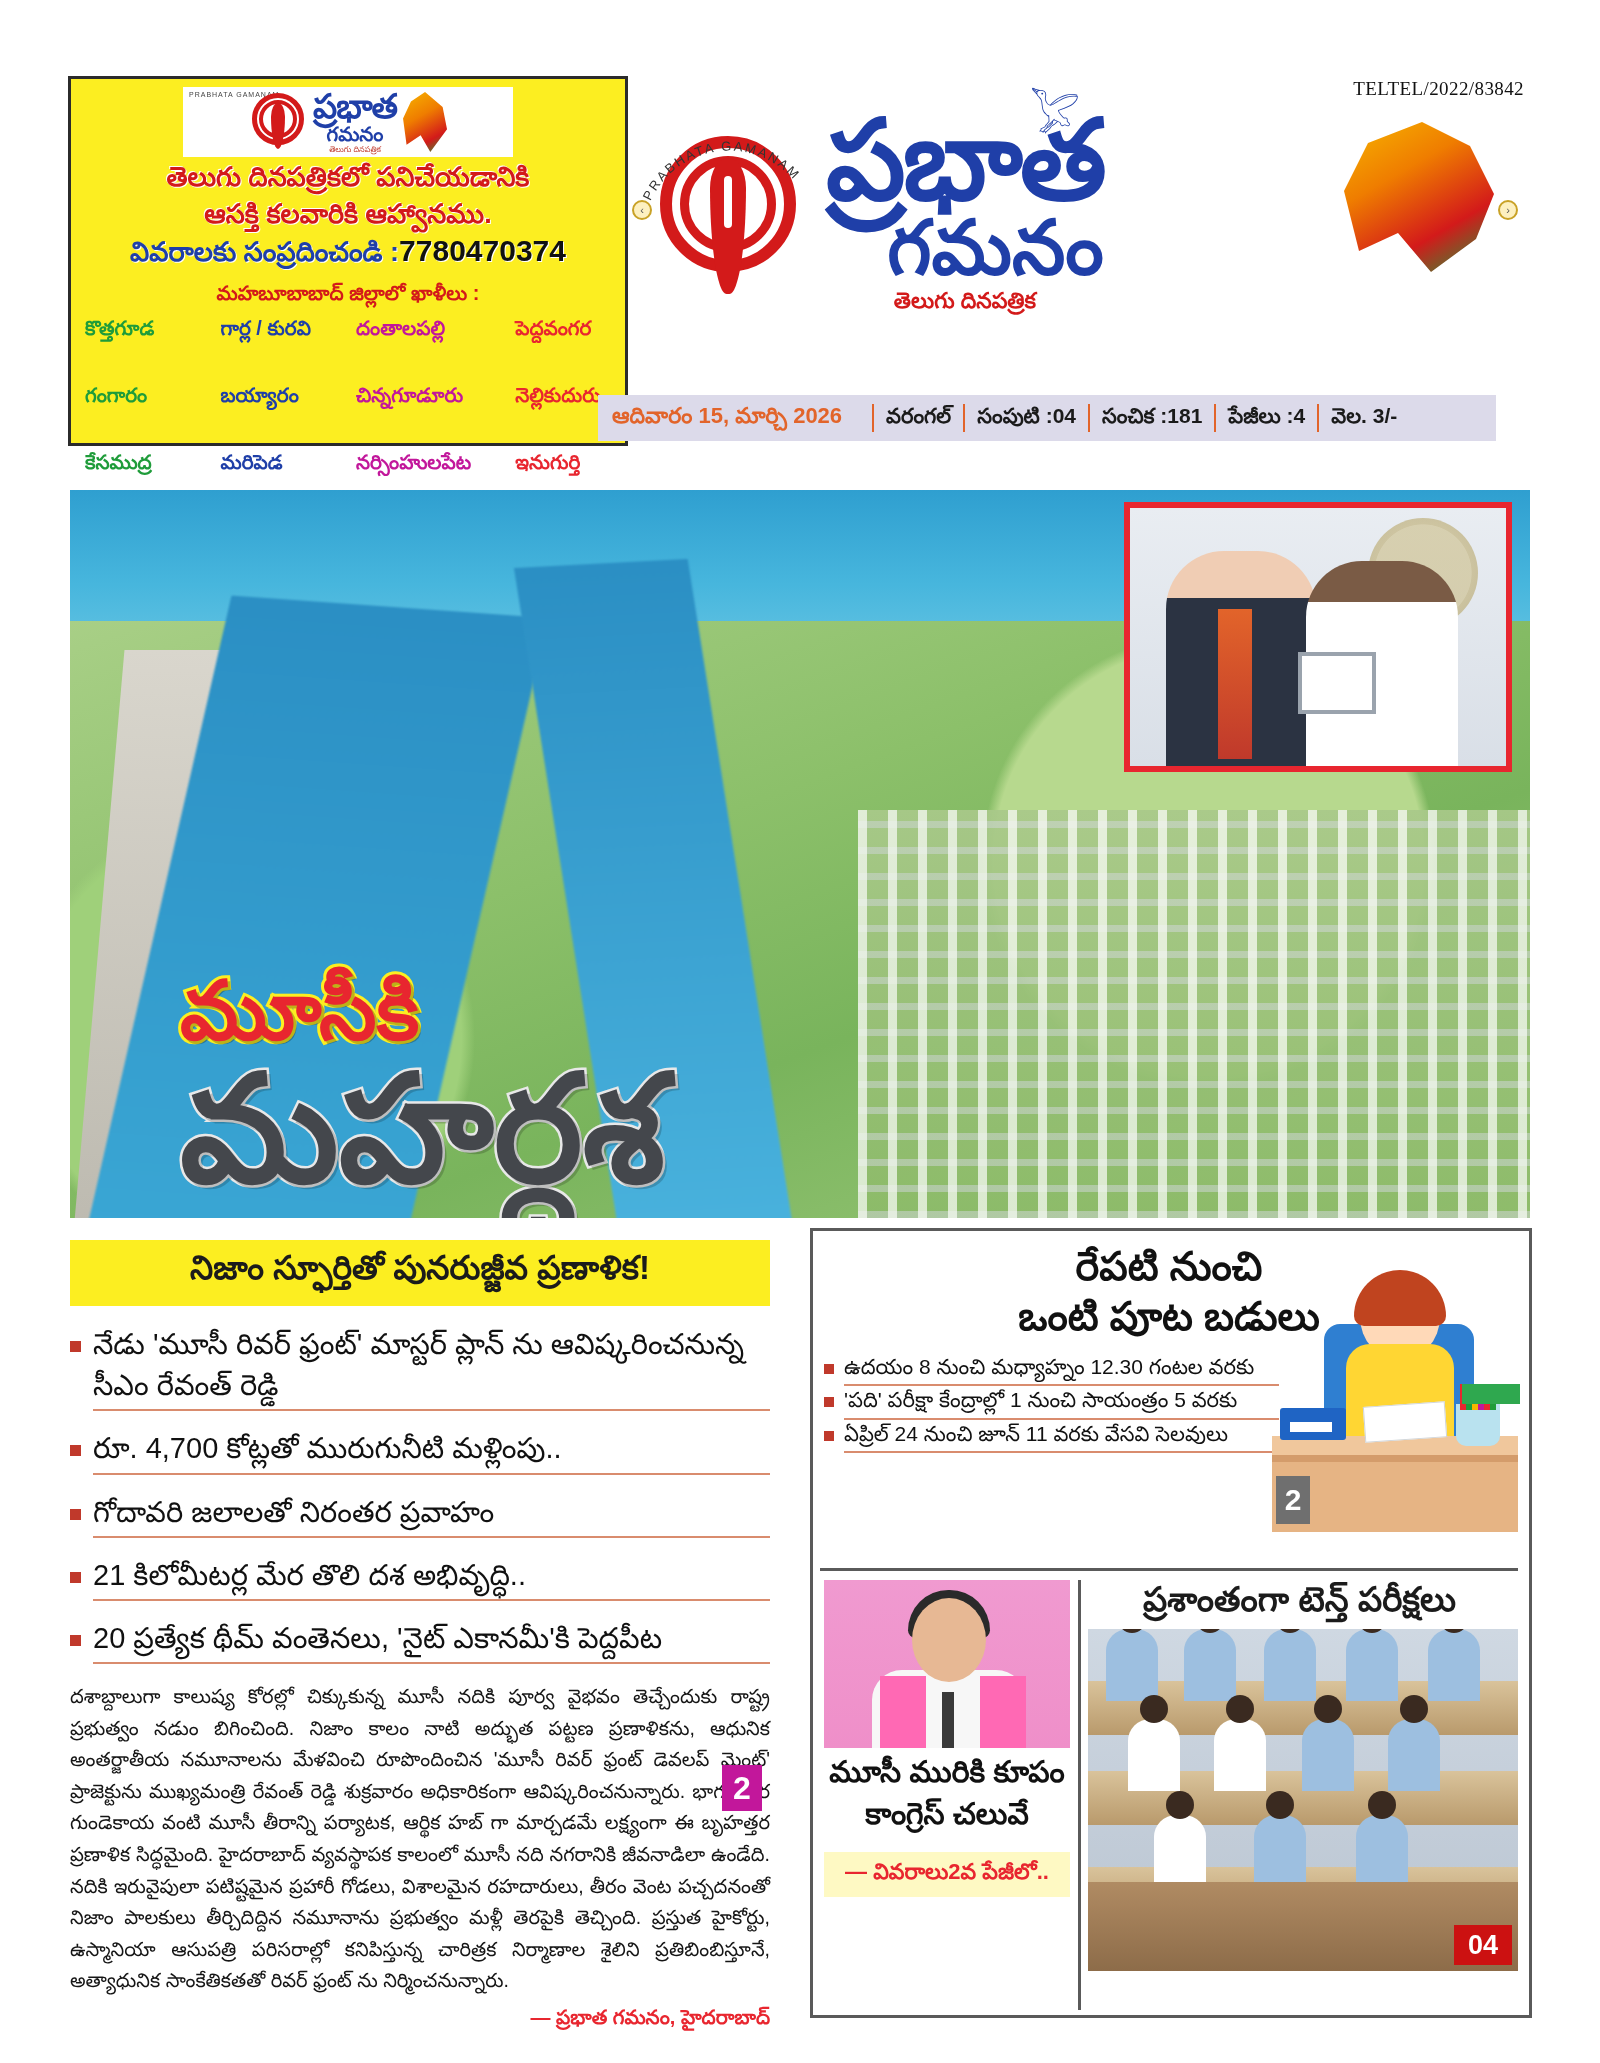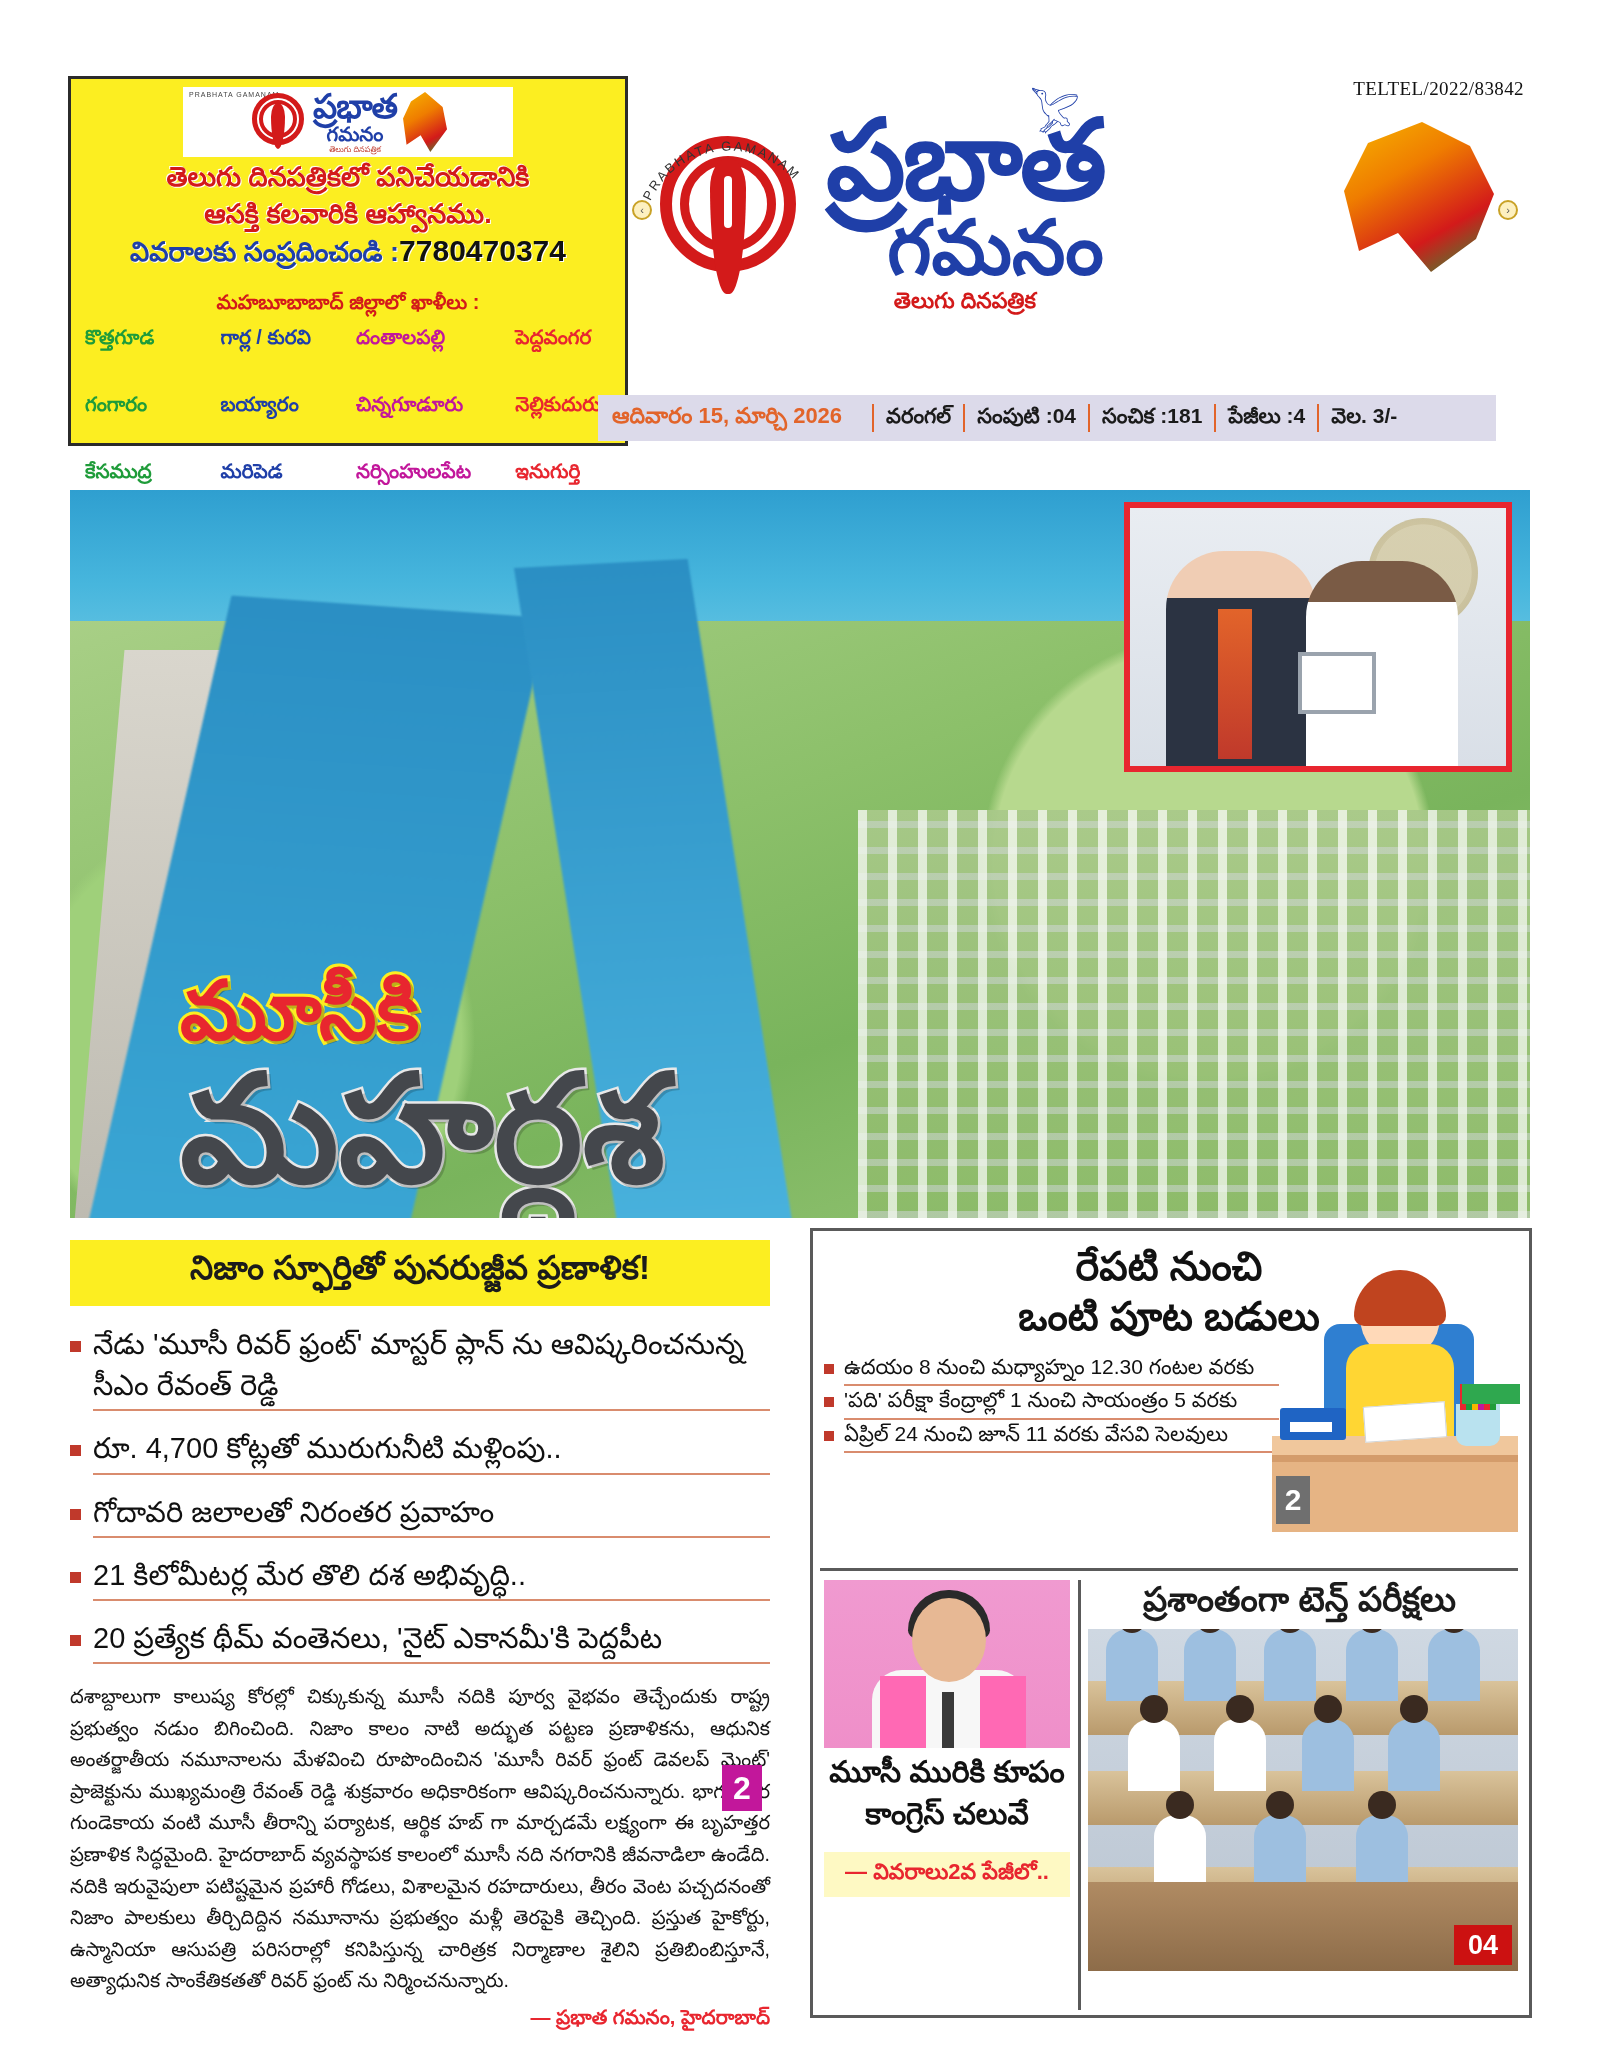--- a/index.html
+++ b/index.html
@@ -51,21 +51,21 @@
   .ad-line1, .ad-line2 {
     color: #d31a1a; font-weight: bold; font-size: 27px; line-height: 1.22;
     text-align: center; margin-top: 4px;
     text-shadow: 1px 1px 0 #ffffff, -1px -1px 0 #ffffff;
   }
   .ad-line3 {
     color: #1f3fa8; font-weight: bold; font-size: 27px; text-align:center; margin-top:3px;
     text-shadow: 1px 1px 0 #ffffff;
   }
   .ad-line3 .phone { color:#111; font-size: 30px; letter-spacing: 0px; }
-  .ad-line4 { color:#d31a1a; font-weight:bold; font-size: 20px; text-align:center; margin-top:17px; }
+  .ad-line4 { color:#d31a1a; font-weight:bold; font-size: 20px; text-align:center; margin-top:8px; }
   .ad-grid {
     margin-top: 7px; width: 100%; display: grid;
     grid-template-columns: 1.05fr 1.05fr 1.2fr 1.1fr;
     row-gap: 5px; column-gap: 2px; padding: 0 8px; gap: 44px;
   }
   .ad-grid span { font-size: 20px; font-weight: bold; line-height: 1.15; white-space: nowrap; }
   .c-green { color: #1f9c3a; }
   .c-blue  { color: #1f3fa8; }
   .c-mag   { color: #c2179b; }
   .c-red   { color: #e8262f; }

